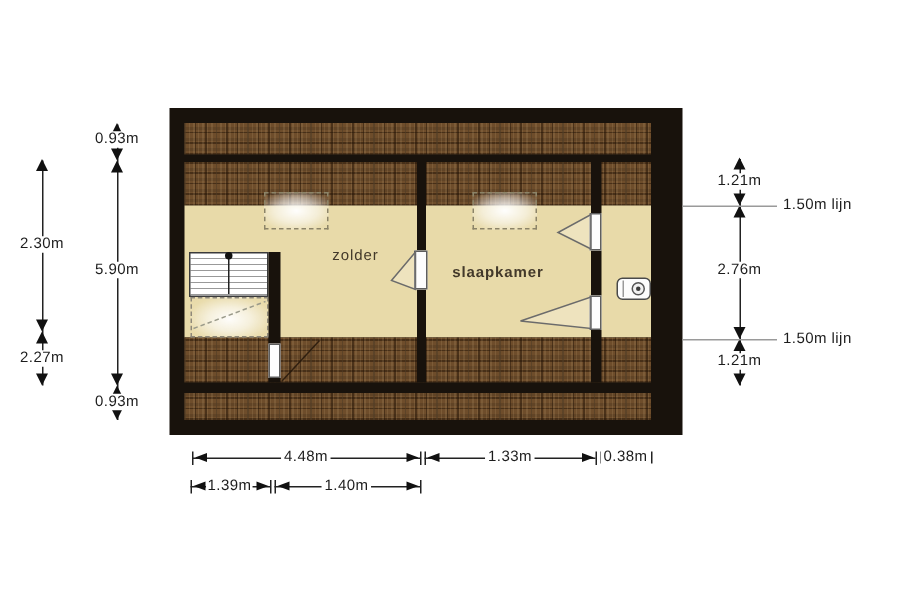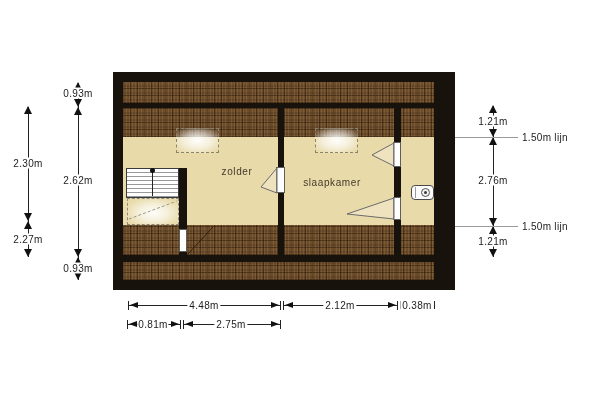--- a/index.html
+++ b/index.html
@@ -84,31 +84,31 @@
 
   <svg width="600" height="400">
     <polygon points="277,168 277,193 261,187" fill="rgba(255,255,255,0.25)" stroke="#6b6b6b" stroke-width="1"></polygon>
     <polygon points="394,143 394,166 372,155" fill="rgba(255,255,255,0.25)" stroke="#6b6b6b" stroke-width="1"></polygon>
     <polygon points="394,198 394,219 347,214" fill="rgba(255,255,255,0.25)" stroke="#6b6b6b" stroke-width="1"></polygon>
     <line x1="129" y1="219" x2="177" y2="201" stroke="#9a9a8a" stroke-width="1" stroke-dasharray="3,2"></line>
     <line x1="188" y1="254" x2="213" y2="227" stroke="rgba(38,24,10,0.85)" stroke-width="1"></line>
   </svg>
 
   <div class="roomlabel" style="left:221px;top:171px;margin-left:16px;">zolder</div>
-  <div class="roomlabel" style="left:332px;top:182px;">slaapkamer</div>
+  <div class="roomlabel" style="left:332px;top:182px;font-weight:bold;">slaapkamer</div>
 
   <div class="vline" style="left:78px;top:83px;height:197px;"></div>
   <div class="tri-up" style="left:74px;top:82px;"></div>
   <div class="tri-down" style="left:74px;top:99px;"></div>
   <div class="tri-up" style="left:74px;top:107px;"></div>
   <div class="tri-down" style="left:74px;top:249px;"></div>
   <div class="tri-up" style="left:74px;top:257px;"></div>
   <div class="tri-down" style="left:74px;top:272px;"></div>
   <div class="dimtext" style="left:78px;top:93px;">0.93m</div>
-  <div class="dimtext" style="left:78px;top:180px;">2.62m</div>
+  <div class="dimtext" style="left:78px;top:180px;">5.90m</div>
   <div class="dimtext" style="left:78px;top:268px;">0.93m</div>
 
   <div class="vline" style="left:28px;top:107px;height:150px;"></div>
   <div class="tri-up" style="left:24px;top:106px;"></div>
   <div class="tri-down" style="left:24px;top:213px;"></div>
   <div class="tri-up" style="left:24px;top:221px;"></div>
   <div class="tri-down" style="left:24px;top:249px;"></div>
   <div class="dimtext" style="left:28px;top:163px;">2.30m</div>
   <div class="dimtext" style="left:28px;top:239px;">2.27m</div>
 
@@ -133,33 +133,33 @@
   <div class="tick" style="left:280px;top:301px;height:9px;"></div>
   <div class="tri-left" style="left:130px;top:302px;"></div>
   <div class="tri-right" style="left:271px;top:302px;"></div>
   <div class="dimtext" style="left:204px;top:305px;">4.48m</div>
 
   <div class="hline" style="left:283px;top:305px;width:114px;"></div>
   <div class="tick" style="left:283px;top:301px;height:9px;"></div>
   <div class="tick" style="left:397px;top:301px;height:9px;"></div>
   <div class="tri-left" style="left:285px;top:302px;"></div>
   <div class="tri-right" style="left:388px;top:302px;"></div>
-  <div class="dimtext" style="left:340px;top:305px;">2.12m</div>
+  <div class="dimtext" style="left:340px;top:305px;">1.33m</div>
 
   <div class="tick" style="left:400px;top:301px;height:8px;"></div>
   <div class="tick" style="left:434px;top:301px;height:8px;"></div>
   <div class="dimtext" style="left:417px;top:305px;">0.38m</div>
 
   <div class="hline" style="left:127px;top:324px;width:53px;"></div>
   <div class="tick" style="left:127px;top:320px;height:9px;"></div>
   <div class="tick" style="left:180px;top:320px;height:9px;"></div>
   <div class="tri-left" style="left:129px;top:321px;"></div>
   <div class="tri-right" style="left:171px;top:321px;"></div>
-  <div class="dimtext" style="left:153px;top:324px;padding:0 1px;">0.81m</div>
+  <div class="dimtext" style="left:153px;top:324px;padding:0 1px;">1.39m</div>
 
   <div class="hline" style="left:183px;top:324px;width:97px;"></div>
   <div class="tick" style="left:183px;top:320px;height:9px;"></div>
   <div class="tick" style="left:280px;top:320px;height:9px;"></div>
   <div class="tri-left" style="left:185px;top:321px;"></div>
   <div class="tri-right" style="left:271px;top:321px;"></div>
-  <div class="dimtext" style="left:231px;top:324px;">2.75m</div>
+  <div class="dimtext" style="left:231px;top:324px;">1.40m</div>
 
 </div>
 
 </body></html>

